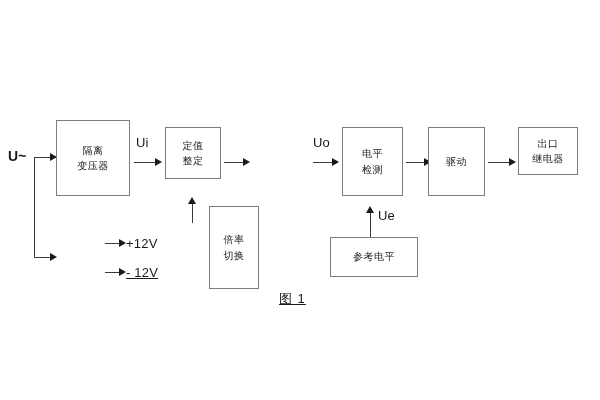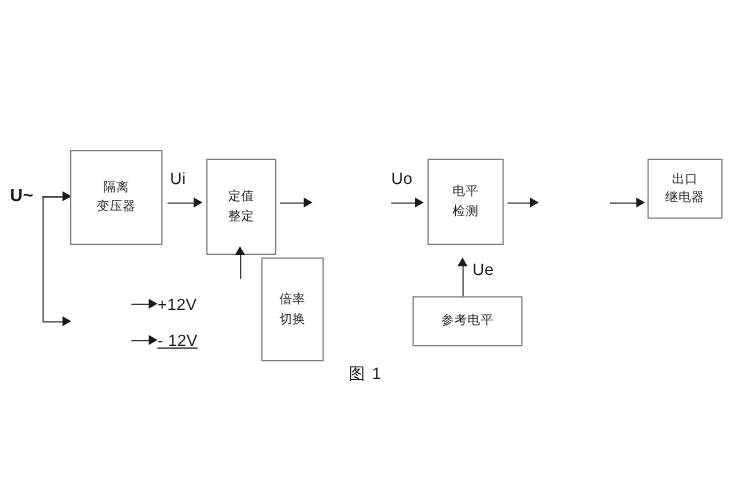--- a/index.html
+++ b/index.html
@@ -49,20 +49,21 @@
   .label.big {
     font-size: 14px;
     font-weight: 600;
   }
   .caption {
     position: absolute;
     color: #1a1a1a;
     font-size: 13px;
     white-space: nowrap;
     letter-spacing: 1px;
+    text-decoration: underline;
   }
 
   
   .hline {
     position: absolute;
     height: 0;
     border-top: 1.4px solid #3a3a3a;
   }
   .vline {
     position: absolute;
@@ -103,41 +104,44 @@
 
   <div class="block" style="left:56px; top:120px; width:74px; height:76px;">
     <span class="ln">隔离</span>
     <span class="ln">变压器</span>
   </div>
 
   <div class="label" style="left:136px; top:135px;">Ui</div>
   <div class="hline" style="left:134px; top:162px; width:23px;"></div>
   <div class="arrowhead right" style="left:155px; top:158px;"></div>
 
-  <div class="block" style="left:165px; top:127px; width:56px; height:77px;">
+  <div class="block" style="left:165px; top:127px; width:56px; height:52px;">
     <span class="ln">定值</span>
     <span class="ln">整定</span>
   </div>
 
   <div class="hline" style="left:224px; top:162px; width:22px;"></div>
   <div class="arrowhead right" style="left:243px; top:158px;"></div>
 
 
   <div class="label" style="left:313px; top:135px;">Uo</div>
   <div class="hline" style="left:313px; top:162px; width:22px;"></div>
   <div class="arrowhead right" style="left:332px; top:158px;"></div>
 
   <div class="block" style="left:342px; top:127px; width:61px; height:69px;">
     <span class="ln">电平</span>
     <span class="ln">检测</span>
   </div>
 
   <div class="hline" style="left:406px; top:162px; width:21px;"></div>
   <div class="arrowhead right" style="left:424px; top:158px;"></div>
 
+  <div class="block" style="left:428px; top:127px; width:57px; height:69px;">
+    <span class="ln">驱动</span>
+  </div>
 
   <div class="hline" style="left:488px; top:162px; width:24px;"></div>
   <div class="arrowhead right" style="left:509px; top:158px;"></div>
 
   <div class="block" style="left:518px; top:127px; width:60px; height:48px;">
     <span class="ln">出口</span>
     <span class="ln">继电器</span>
   </div>
 
 

